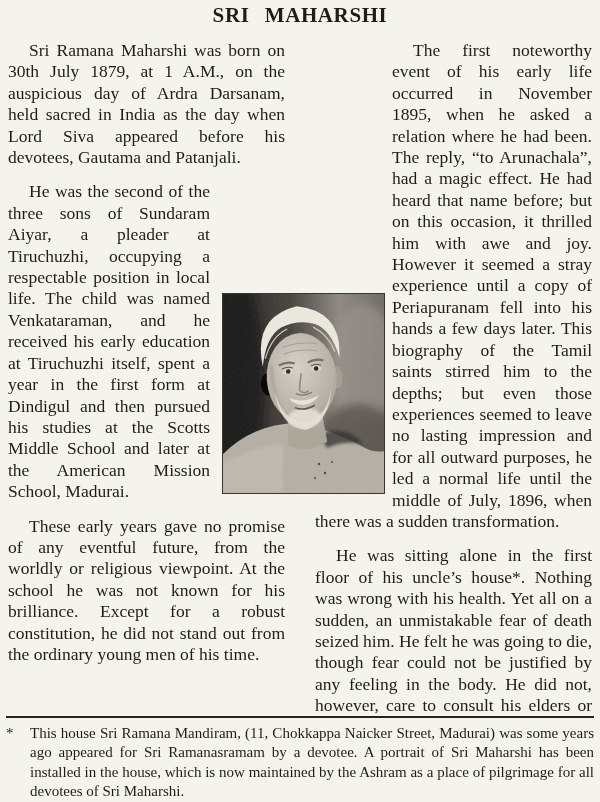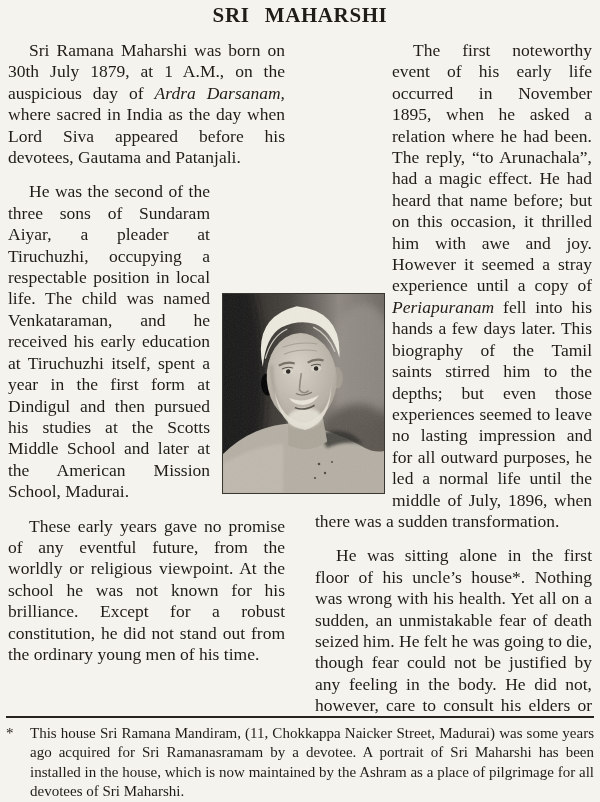--- a/index.html
+++ b/index.html
@@ -19,21 +19,21 @@
   }
   .columns{
     position:absolute;top:40px;left:8px;width:584px;height:676px;
     display:flex;gap:30px;overflow:hidden;
   }
   .col{width:277px;flex:0 0 277px;}
   .para{
     font-size:17.5px;line-height:21.4px;text-align:justify;
     text-indent:21px;margin:0 0 13px 0;
   }
-  .para .it{font-style:italic;}
+  .para .it{}
   .wrap-spacer-left{  
     float:right;width:69px;height:196px;margin-top:86px;margin-left:6px;
   }
   .wrap-spacer-right{ 
     float:left;width:77px;height:233px;margin-top:235px;margin-right:0;
   }
   .photo{
     position:absolute;left:222px;top:293px;width:161px;height:199px;
     border:1px solid #3a3730;box-sizing:content-box;background:#555;
   }
@@ -53,21 +53,21 @@
 </head>
 <body>
 
 <div class="page">
 
   <div class="page-title">SRI MAHARSHI</div>
 
   <div class="columns">
 
     <div class="col">
-      <div class="para"><span>Sri Ramana Maharshi was born on 30th July 1879, at 1 A.M., on the auspicious day of </span><span class="it">Ardra Darsanam,</span><span> where sacred in India as the day when Lord Siva appeared before his devotees, Gautama and Patanjali.</span></div>
+      <div class="para"><span>Sri Ramana Maharshi was born on 30th July 1879, at 1 A.M., on the auspicious day of </span><span class="it">Ardra Darsanam,</span><span> held sacred in India as the day when Lord Siva appeared before his devotees, Gautama and Patanjali.</span></div>
       <div class="para"><span class="wrap-spacer-left"></span><span>He was the second of the three sons of Sundaram Aiyar, a pleader at Tiruchuzhi, occupying a respectable position in local life. The child was named Venkataraman, and he received his early education at Tiruchuzhi itself, spent a year in the first form at Dindigul and then pursued his studies at the Scotts Middle School and later at the American Mission School, Madurai.</span></div>
       <div class="para"><span>These early years gave no promise of any eventful future, from the worldly or religious viewpoint. At the school he was not known for his brilliance. Except for a robust constitution, he did not stand out from the ordinary young men of his time.</span></div>
     </div>
 
     <div class="col">
       <div class="para"><span class="wrap-spacer-right"></span><span>The first noteworthy event of his early life occurred in November 1895, when he asked a relation where he had been. The reply, “to Arunachala”, had a magic effect. He had heard that name before; but on this occasion, it thrilled him with awe and joy. However it seemed a stray experience until a copy of </span><span class="it">Periapuranam</span><span> fell into his hands a few days later. This biography of the Tamil saints stirred him to the depths; but even those experiences seemed to leave no lasting impression and for all outward purposes, he led a normal life until the middle of July, 1896, when there was a sudden transformation.</span></div>
       <div class="para"><span>He was sitting alone in the first floor of his uncle’s house*. Nothing was wrong with his health. Yet all on a sudden, an unmistakable fear of death seized him. He felt he was going to die, though fear could not be justified by any feeling in the body. He did not, however, care to consult his elders or the doctors. On the other hand he decided to solve</span></div>
     </div>
 
   </div>
@@ -147,16 +147,16 @@
         <path d="M65,103 Q79,110 95,102 Q90,110 79,111 Q68,110 65,103 Z" fill="#eae6da"></path>
         <path d="M70,113 Q79,117.5 90,112" stroke="#57524a" stroke-width="1.5" fill="none"></path>
       </g>
 
       <rect x="0" y="0" width="161" height="199" fill="#808080" filter="url(#grain)" opacity="0.5"></rect>
     </svg>
   </div>
 
   <div class="footnote">
     <div class="fn-marker">*</div>
-    <div class="fn-text">This house Sri Ramana Mandiram, (11, Chokkappa Naicker Street, Madurai) was some years ago acquired for Sri Ramanasramam by a devotee. A portrait of Sri Maharshi has been installed in the house, which is now maintained by the Ashram as a place of pilgrimage for all devotees of Sri Maharshi.</div>
+    <div class="fn-text">This house Sri Ramana Mandiram, (11, Chokkappa Naicker Street, Madurai) was some years ago appeared for Sri Ramanasramam by a devotee. A portrait of Sri Maharshi has been installed in the house, which is now maintained by the Ashram as a place of pilgrimage for all devotees of Sri Maharshi.</div>
   </div>
 
 </div>
 
 </body></html>

